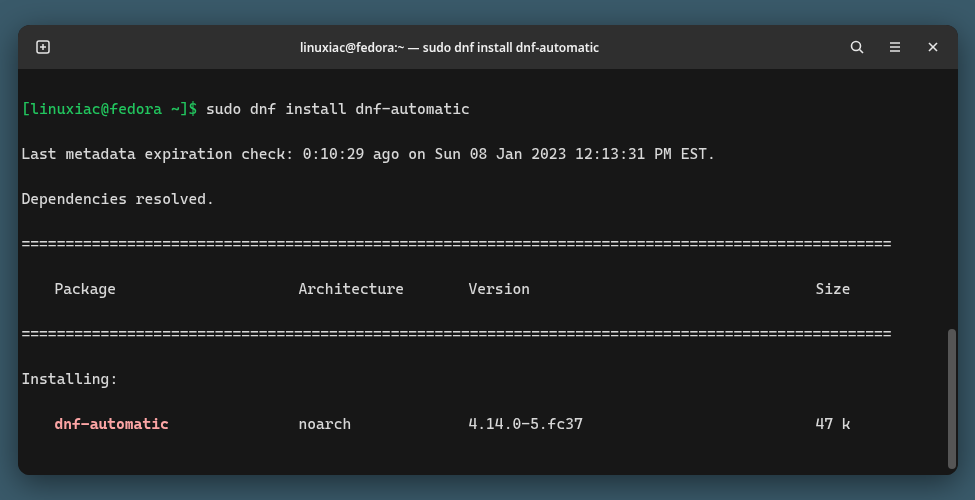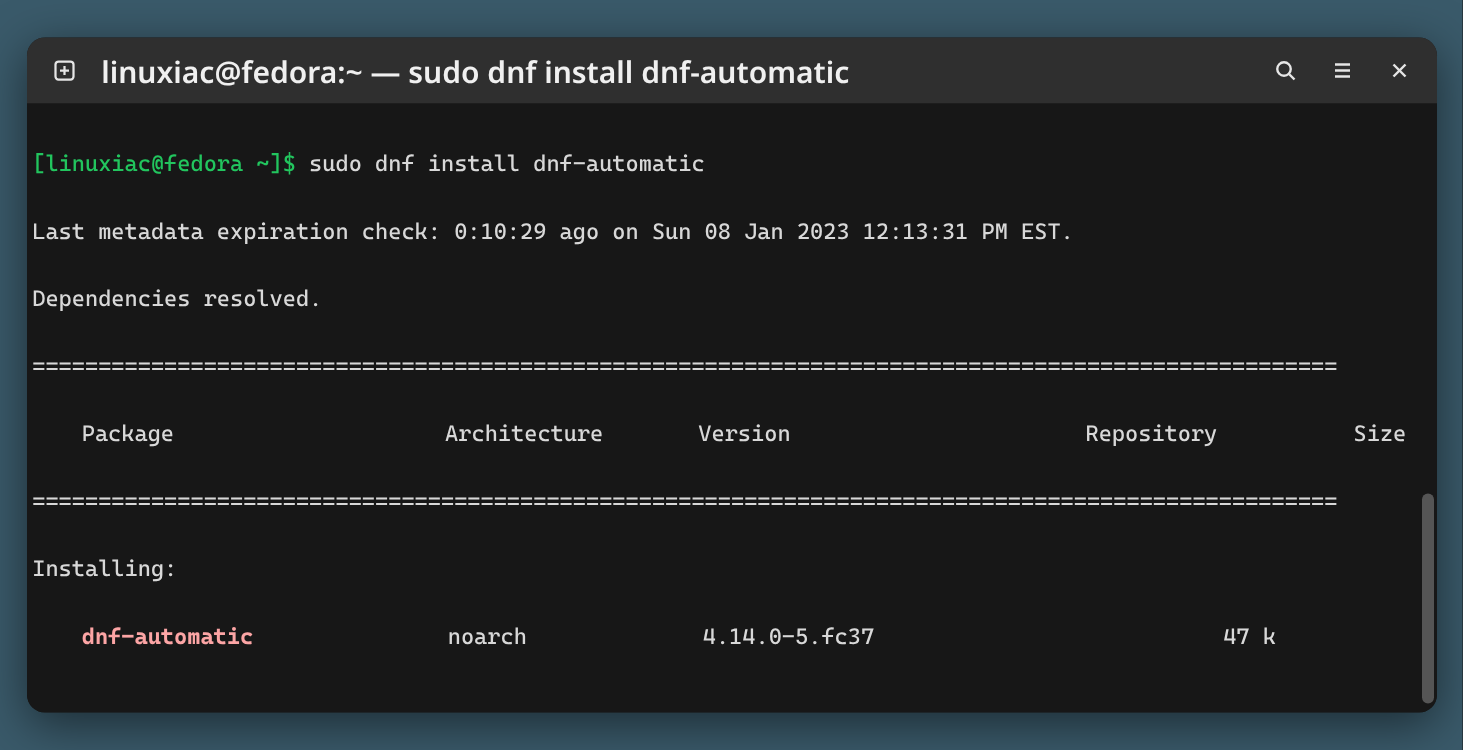--- a/index.html
+++ b/index.html
@@ -28,23 +28,23 @@
     flex-shrink: 0;
   }
   .tb-btn {
     width: 34px; height: 34px;
     border-radius: 6px;
     display: flex; align-items: center; justify-content: center;
     color: #e6e6e6;
   }
   .tb-btn svg { width: 16px; height: 16px; }
   .tb-title {
-    flex: 1; text-align: left;
+    flex: 1; text-align: center;
     color: #f0f0f0; font-weight: 600;
-    font-size: 20px;
+    font-size: 12px;
     font-family: system-ui, sans-serif;
   }
   .tb-right { display: flex; gap: 4px; }
   .terminal {
     flex: 1;
     background: #171717;
     color: #d8d8d8;
     font-size: 15px;
     line-height: 1.5;
     padding: 6px 8px 6px 4px;
@@ -104,21 +104,21 @@
       </div>
     </div>
   </div>
 
   <div class="terminal">
 <div class="indent1"><span class="prompt-user">[linuxiac@fedora ~]$ </span><span class="cmd">sudo dnf install dnf-automatic</span></div>
 <div>Last metadata expiration check: 0:10:29 ago on Sun 08 Jan 2023 12:13:31 PM EST.</div>
 <div>Dependencies resolved.</div>
 <div class="hr-line">===================================================================================================</div>
 <div class="row">
-  <span class="c-pkg">Package</span><span class="c-arch">Architecture</span><span class="c-ver">Version</span><span class="c-repo">Repository</span><span class="c-size">Size</span>
+  <span class="c-pkg">Package</span><span class="c-arch">Architecture</span><span class="c-ver">Version</span><span class="c-size">Size</span>
 </div>
 <div class="hr-line">===================================================================================================</div>
 <div>Installing:</div>
 <div class="row">
   <span class="c-pkg pkg-name">dnf-automatic</span><span class="c-arch">noarch</span><span class="c-ver">4.14.0-5.fc37</span><span class="c-size">47 k</span>
 </div>
 <div> </div>
 
 
 

